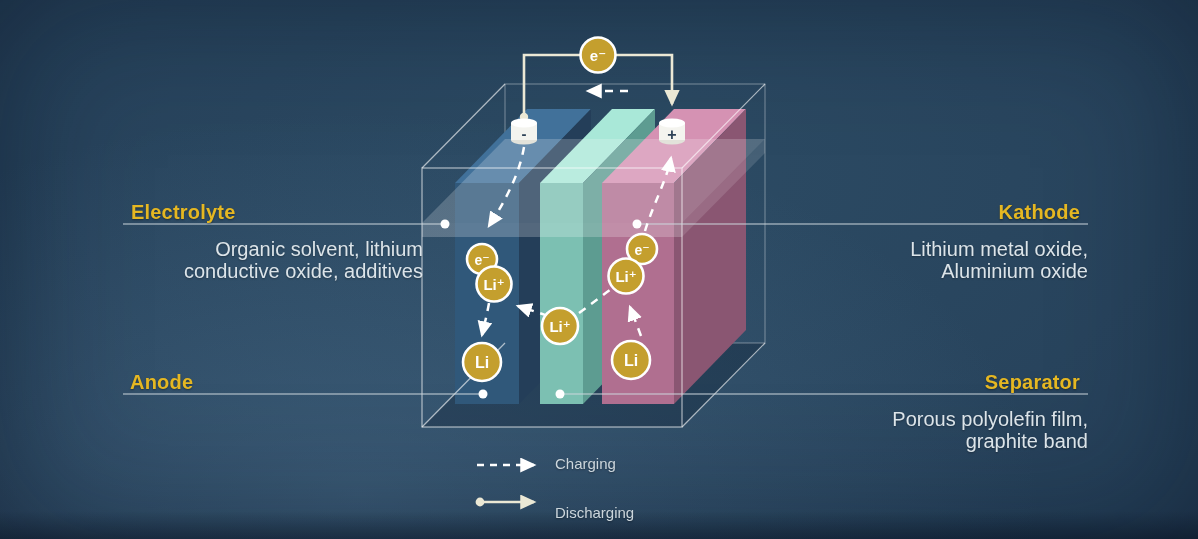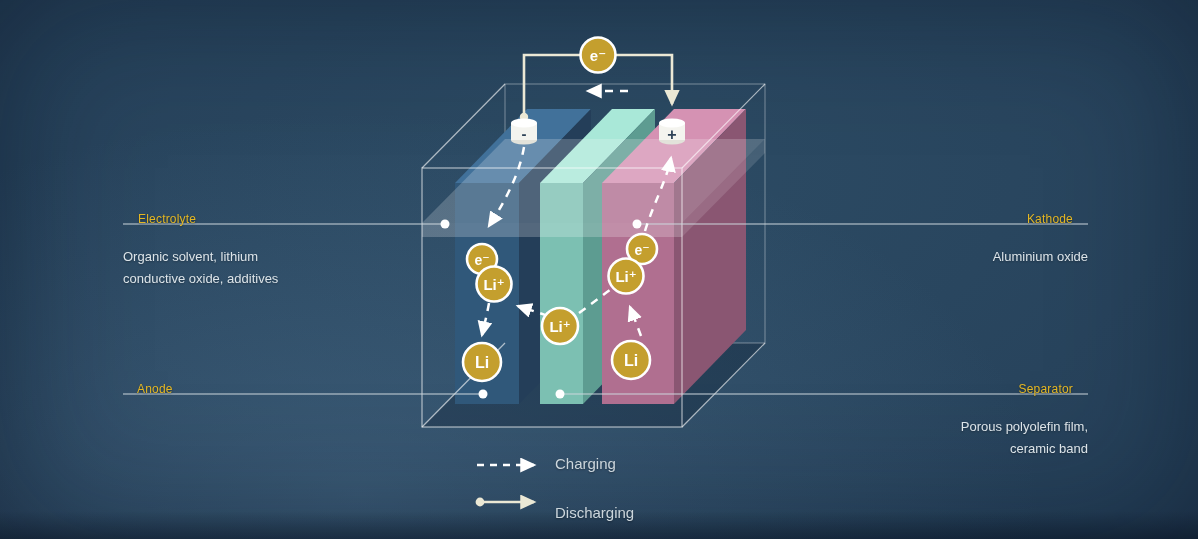--- a/index.html
+++ b/index.html
@@ -9,27 +9,28 @@
     overflow:hidden;
     font-family:"Liberation Sans","DejaVu Sans",sans-serif;
     background:
       linear-gradient(to top, rgba(8,18,32,0.45) 0, rgba(8,18,32,0) 28px),
       radial-gradient(1100px 620px at 30% 92%, rgba(98,138,170,0.32), rgba(98,138,170,0) 62%),
       radial-gradient(1700px 950px at 52% 32%, #2c4b64 0%, #253f58 55%, #1d3850 100%);
     box-shadow: inset 0 0 140px rgba(4,14,28,0.45);
   }
   .label-block{position:absolute;}
   .label-block h2{
-    margin:15px;font-size:12px;line-height:24px;font-weight:normal;
+    margin:8px;font-size:20px;line-height:24px;font-weight:bold;
     color:#e5b722;letter-spacing:0.2px;
     text-shadow:0 1px 2px rgba(0,0,0,0.35);
   }
   .label-block .desc{
-    margin-top:14px;font-size:13px;line-height:22px;color:#dce4e9;
+    margin-top:14px;font-size:20px;line-height:22px;color:#dce4e9;
     text-shadow:0 1px 2px rgba(0,0,0,0.3);
+    text-align:right;
   }
   .align-left{text-align:left;}
   .align-right{text-align:right;}
   .legend-label{
     position:absolute;font-size:15px;color:#ccd6dc;
     text-shadow:0 1px 2px rgba(0,0,0,0.3);
   }
   svg{position:absolute;left:0;top:0;}
   svg text{font-family:"Liberation Sans","DejaVu Sans",sans-serif;}
 </style>
@@ -174,32 +175,33 @@
     <h2>Electrolyte</h2>
     <div class="desc">
       <div>Organic solvent, lithium</div>
       <div>conductive oxide, additives</div>
     </div>
   </div>
 
   <div class="label-block align-right" style="left:788px;top:192px;width:300px;">
     <h2>Kathode</h2>
     <div class="desc">
+      <div>Lithium metal oxide,</div>
       <div>Aluminium oxide</div>
     </div>
   </div>
 
   <div class="label-block align-left" style="left:122px;top:362px;width:300px;">
     <h2>Anode</h2>
   </div>
 
   <div class="label-block align-right" style="left:788px;top:362px;width:300px;">
     <h2>Separator</h2>
     <div class="desc">
       <div>Porous polyolefin film,</div>
-      <div>ceramic band</div>
+      <div>graphite band</div>
     </div>
   </div>
 
   <div class="legend-label" style="left:555px;top:455px;">Charging</div>
   <div class="legend-label" style="left:555px;top:492px;margin-top:12px;">Discharging</div>
 
 </div>
 
 </body></html>

